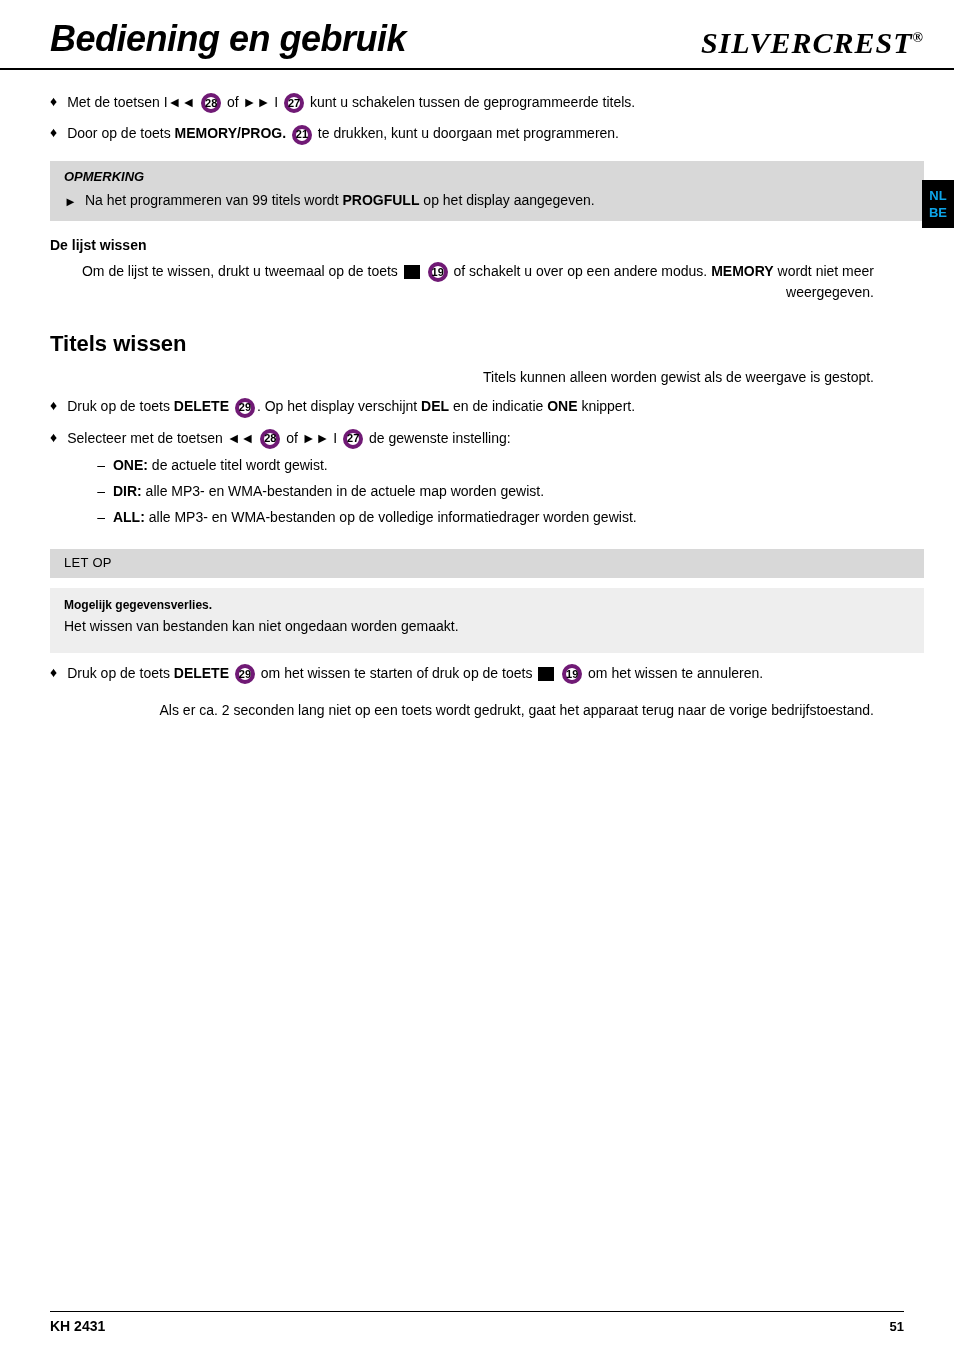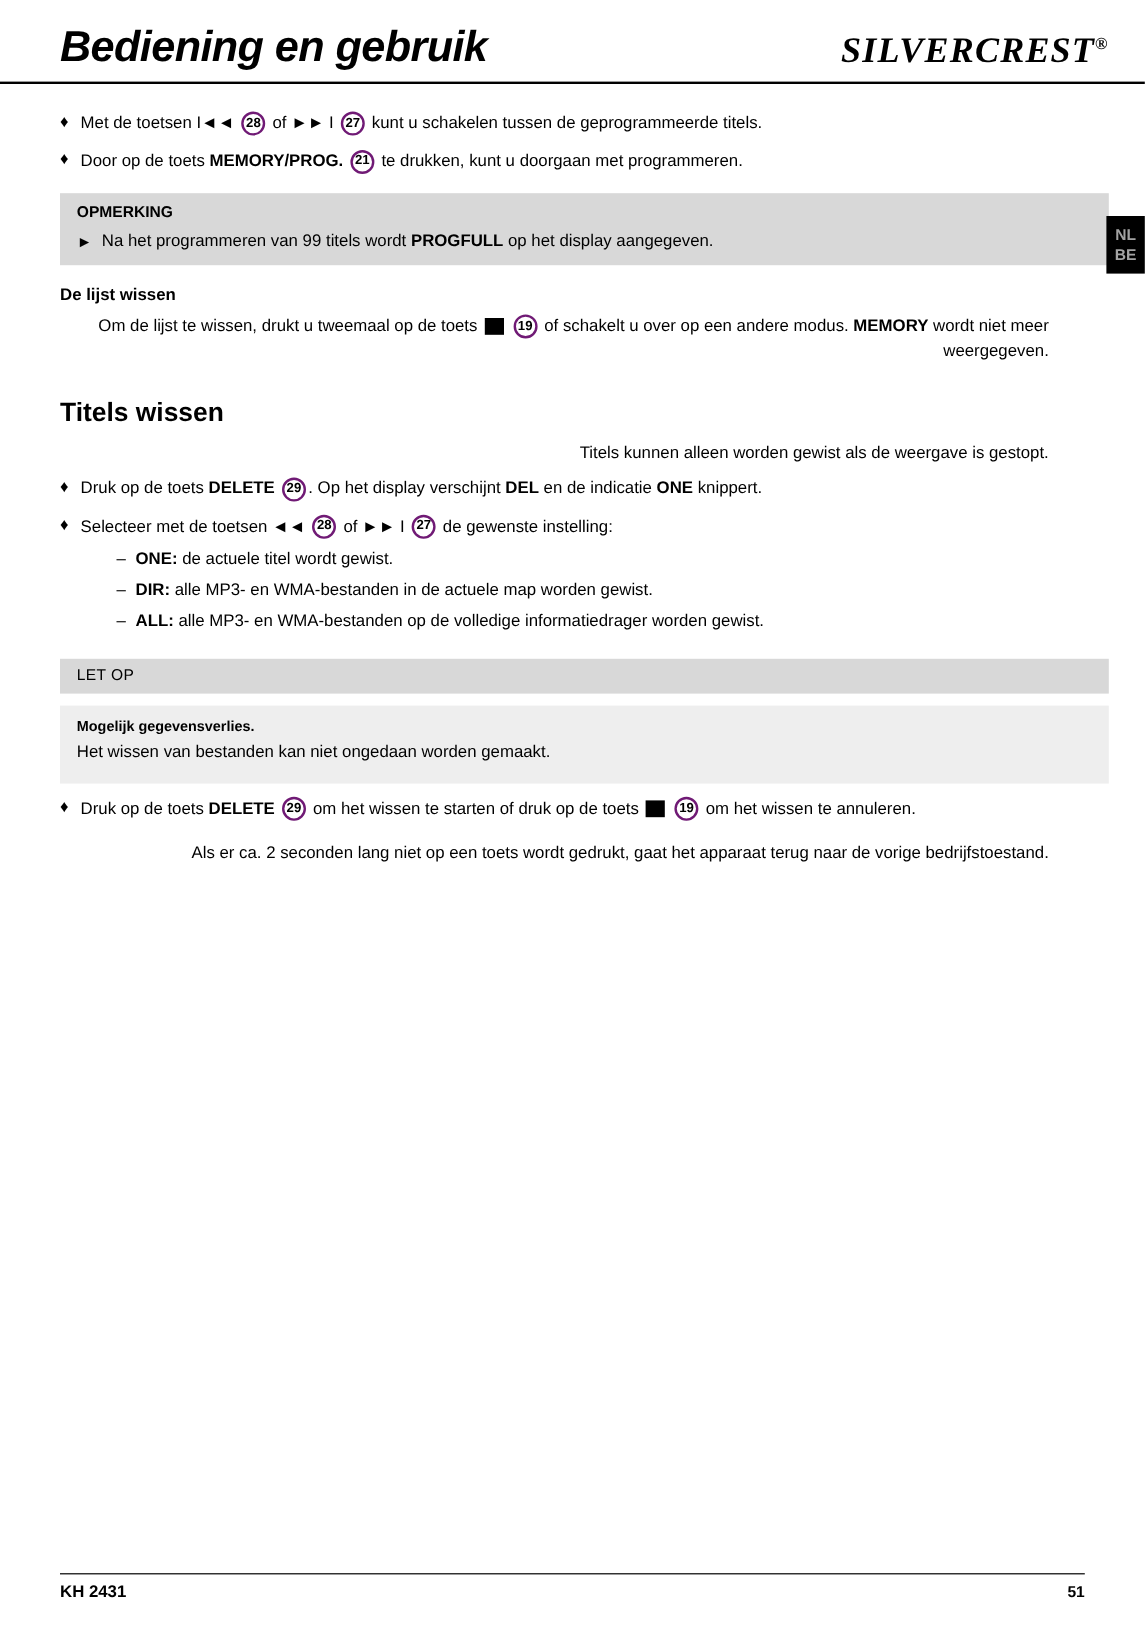--- a/index.html
+++ b/index.html
@@ -54,21 +54,21 @@
       font-weight: bold;
     }
 
     
     .right-tab {
       position: absolute;
       right: 0;
       top: 180px;
       width: 32px;
       background: #000000;
-      color: #a3a3a3;
+      color: #0ea5e9;
       font-size: 13px;
       font-weight: bold;
       display: flex;
       flex-direction: column;
       align-items: center;
       padding: 8px 4px;
       gap: 2px;
       z-index: 10;
     }
 
@@ -102,21 +102,21 @@
       font-size: 14px;
     }
 
     
     .badge {
       display: inline-flex;
       align-items: center;
       justify-content: center;
       width: 20px;
       height: 20px;
-      border: 2px solid #701a75;
+      border: 4px solid #701a75;
       border-radius: 50%;
       font-size: 11px;
       font-weight: bold;
       margin: 0 2px;
       vertical-align: middle;
       line-height: 1;
     }
 
     
     .sq-icon {
@@ -132,20 +132,21 @@
     .note-box {
       background: #d8d8d8;
       border: none;
       padding: 8px 14px 10px 14px;
       margin: 14px 0 14px 0;
     }
 
     .note-box-title {
       font-size: 13px;
       font-weight: bold;
+      font-style: italic;
       margin-bottom: 6px;
     }
 
     .note-box-content {
       font-size: 14px;
       line-height: 1.5;
       display: flex;
       align-items: flex-start;
     }
 

